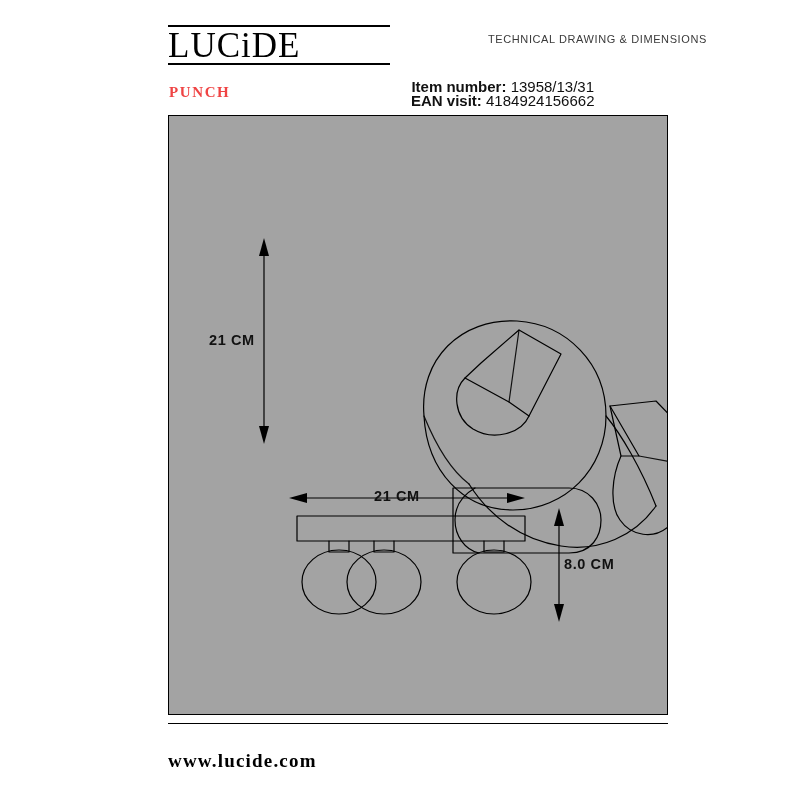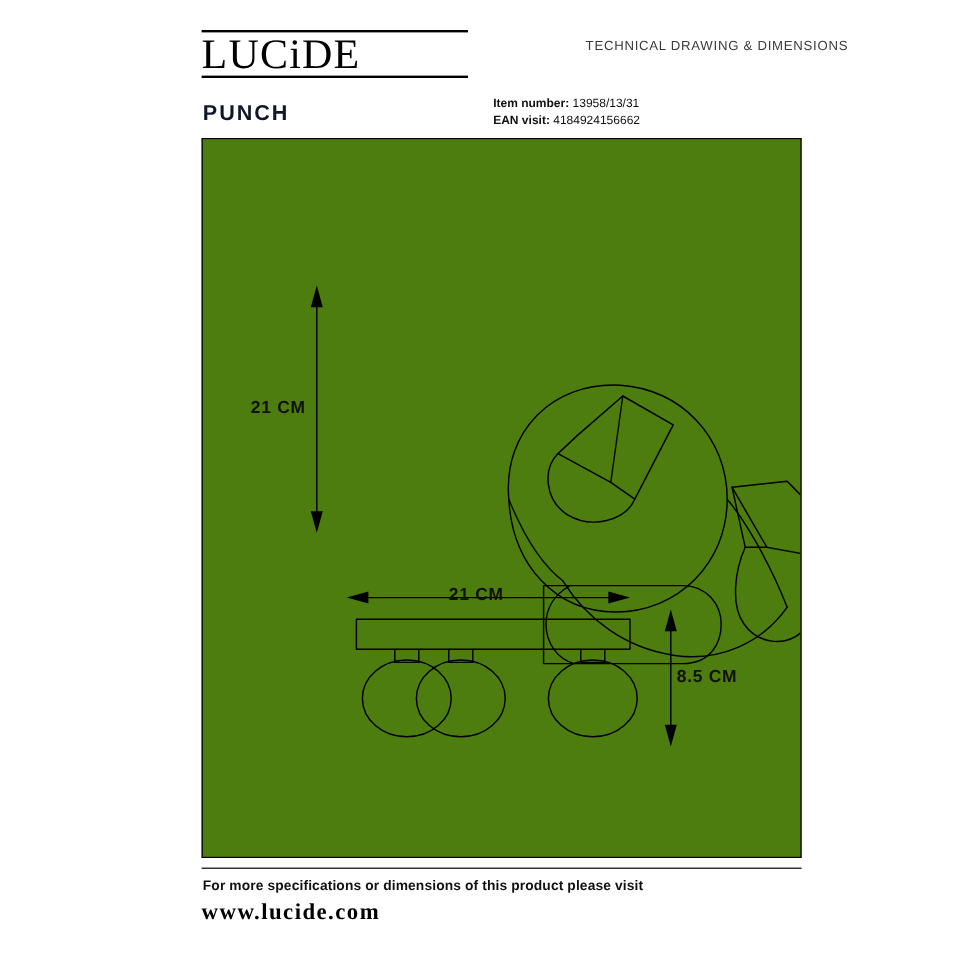--- a/index.html
+++ b/index.html
@@ -64,46 +64,48 @@
     top: 33px;
     font-size: 11px;
     letter-spacing: 0.6px;
     color: #3a3a3a;
   }
 
   .product-name {
     position: absolute;
     left: 151px;
     top: 84px;
-    font-size: 18px;
+    font-size: 15px;
     font-weight: bold;
     letter-spacing: 1.6px;
-    color: #0f172a;
+    color: #ef4444;
+    font-family: Liberation Serif, serif;
   }
 
   .meta {
     position: absolute;
     left: 393px;
     top: 80px;
-    font-size: 10px;
+    font-size: 15px;
     line-height: 14px;
     color: #111;
+    text-align: center;
   }
   .meta b { font-weight: bold; }
 
   
   .frame {
     position: absolute;
     left: 150px;
     top: 115px;
     width: 500px;
     height: 600px;
     border: 1px solid #000;
     box-sizing: border-box;
-    background: #4d7c0f;
+    background: #a3a3a3;
     overflow: hidden;
     text-align: center;
   }
   .frame svg { display: block; }
 
   .dim-text {
     position: absolute;
     font-size: 14.5px;
     font-weight: bold;
     letter-spacing: 0.6px;
@@ -245,20 +247,19 @@
           <line x1="390" y1="400" x2="390" y2="498"></line>
           <polygon points="390,392 385,410 395,410" fill="#000" stroke="none"></polygon>
           <polygon points="390,506 385,488 395,488" fill="#000" stroke="none"></polygon>
         </g>
 
       </g>
     </svg>
 
     <div class="dim-text" id="dim-height-text">21 CM</div>
     <div class="dim-text" id="dim-width-text">21 CM</div>
-    <div class="dim-text" id="dim-depth-text">8.5 CM</div>
+    <div class="dim-text" id="dim-depth-text">8.0 CM</div>
   </div>
 
   <div class="footer-rule"></div>
-  <div class="footer-line1">For more specifications or dimensions of this product please visit</div>
   <div class="footer-line2">www.lucide.com</div>
 
 </div>
 
 </body></html>

